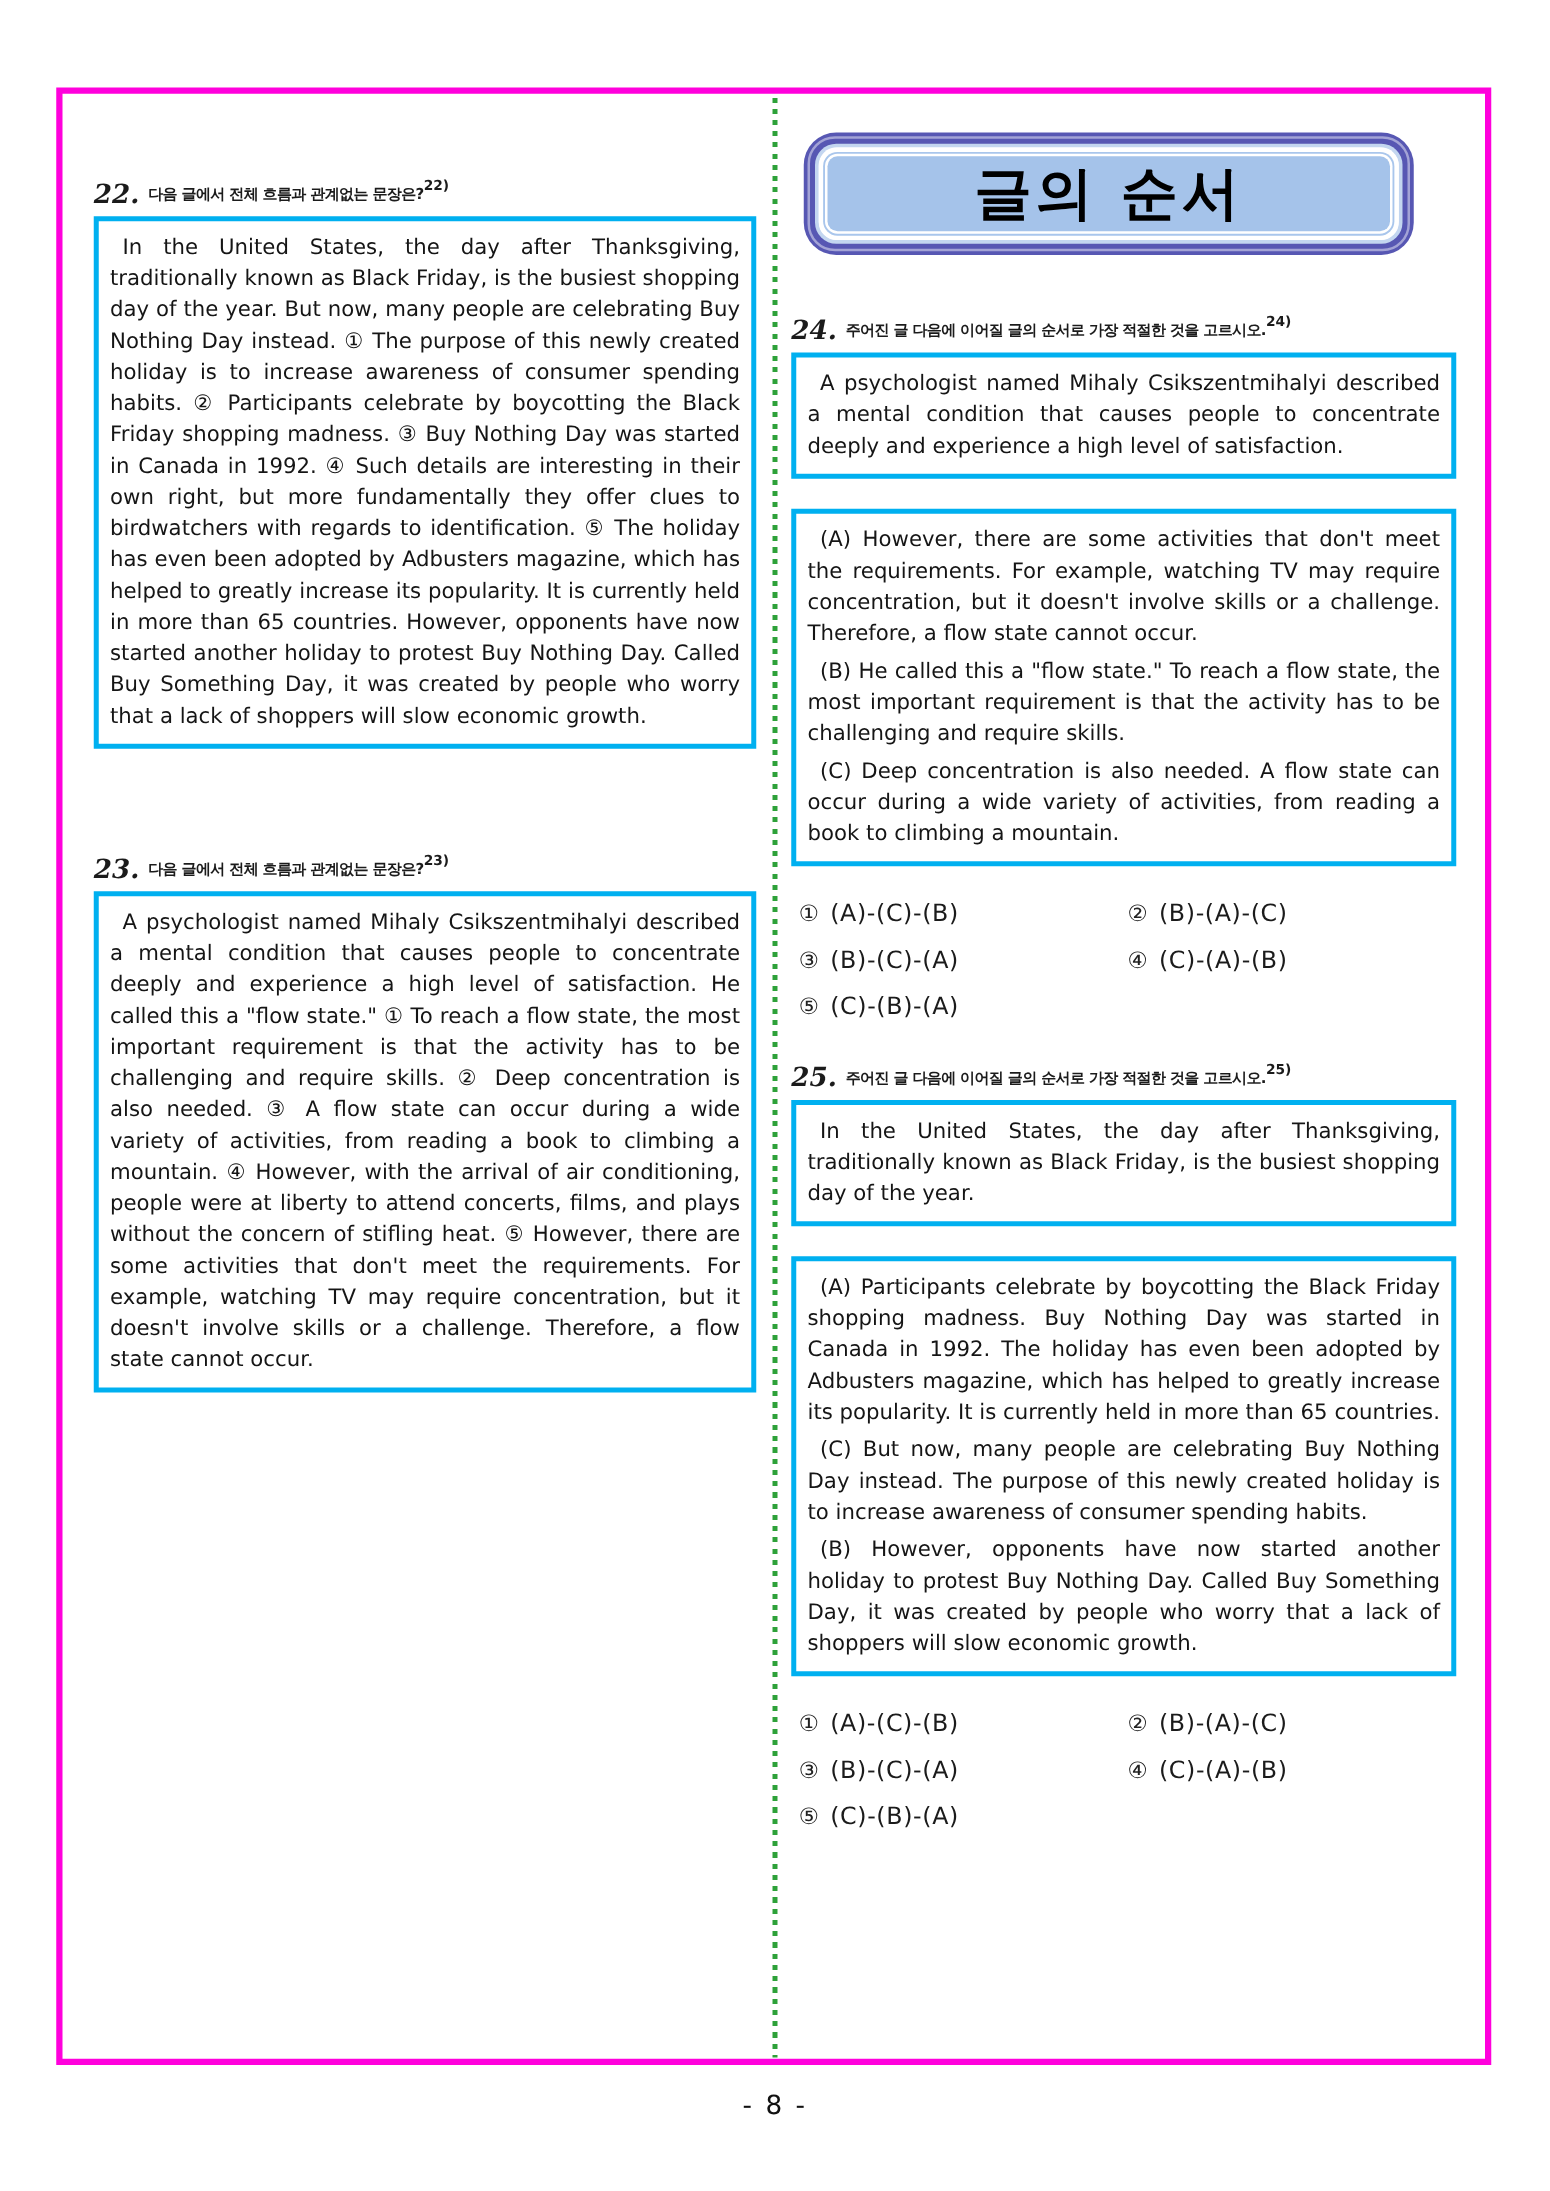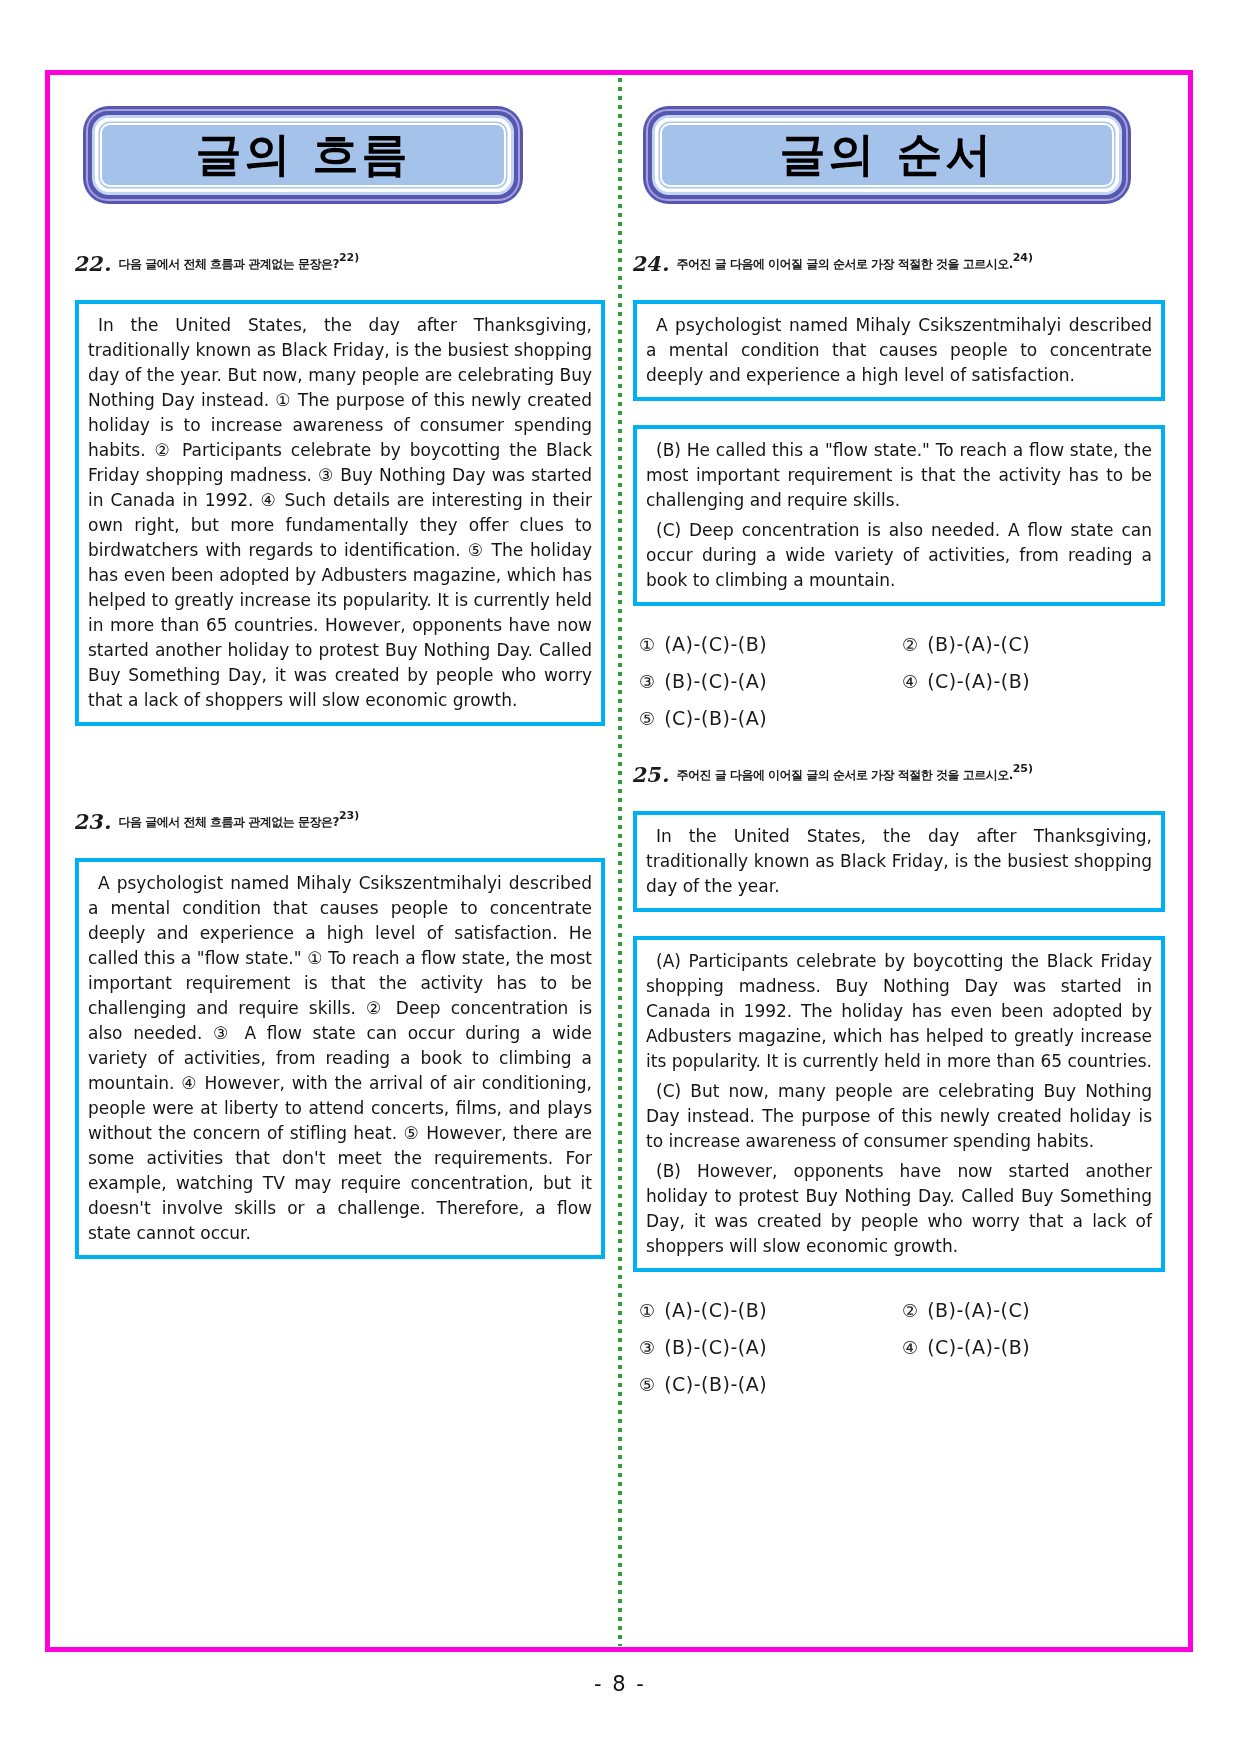--- a/index.html
+++ b/index.html
@@ -34,21 +34,21 @@
     font-size:46px;font-weight:bold;color:#000;letter-spacing:3px;
   }
 
   .q-header{display:flex;align-items:flex-start;margin-top:48px;white-space:nowrap;}
   .qnum{font-family:"DejaVu Serif",serif;font-style:italic;font-weight:bold;font-size:21px;line-height:24px;margin-right:7px;}
   .qprompt{font-weight:bold;font-size:12px;line-height:24px;letter-spacing:-0.5px;}
   .qfoot{font-size:11px;line-height:14px;position:relative;top:-1px;font-weight:bold;}
 
   .pbox{
     border:4px solid #00B0F0;background:#fff;box-sizing:border-box;
-    padding:4px 9px 6px 9px;margin-top:24px;width:100%;
+    padding:4px 9px 6px 9px;margin-top:6px;width:100%;
   }
   .para{
     margin:5px 0 3px 0;text-align:justify;text-indent:10px;
     font-size:17px;line-height:25px;color:#151515;
   }
   .gap-mid{margin-top:24px;}
   .gap-q23{margin-top:84px;}
   .gap-q25{margin-top:30px;}
 
   .options{
@@ -65,31 +65,20 @@
   }
 </style>
 </head>
 <body>
 
 <div class="frame"></div>
 <div class="divider"></div>
 
 <div class="col col-left">
 
-  <div class="banner banner-left">
-    <div class="b1">
-        <div class="b2">
-          <div class="b3">
-            <div class="b4">
-      <div class="b5">글의 흐름</div>
-    </div>
-          </div>
-        </div>
-      </div>
-  </div>
 
   <div class="q-header">
     <span class="qnum">22.</span>
     <span class="qprompt">다음 글에서 전체 흐름과 관계없는 문장은?</span>
     <sup class="qfoot">22)</sup>
   </div>
   <div class="pbox">
     <p class="para">In the United States, the day after Thanksgiving, traditionally known as Black Friday, is the busiest shopping day of the year. But now, many people are celebrating Buy Nothing Day instead. ① The purpose of this newly created holiday is to increase awareness of consumer spending habits. ② Participants celebrate by boycotting the Black Friday shopping madness. ③ Buy Nothing Day was started in Canada in 1992. ④ Such details are interesting in their own right, but more fundamentally they offer clues to birdwatchers with regards to identification. ⑤ The holiday has even been adopted by Adbusters magazine, which has helped to greatly increase its popularity. It is currently held in more than 65 countries. However, opponents have now started another holiday to protest Buy Nothing Day. Called Buy Something Day, it was created by people who worry that a lack of shoppers will slow economic growth.</p>
   </div>
 
@@ -120,20 +109,21 @@
 
   <div class="q-header">
     <span class="qnum">24.</span>
     <span class="qprompt">주어진 글 다음에 이어질 글의 순서로 가장 적절한 것을 고르시오.</span>
     <sup class="qfoot">24)</sup>
   </div>
   <div class="pbox">
     <p class="para">A psychologist named Mihaly Csikszentmihalyi described a mental condition that causes people to concentrate deeply and experience a high level of satisfaction.</p>
   </div>
   <div class="pbox gap-mid">
+    <p class="para">(A) However, there are some activities that don't meet the requirements. For example, watching TV may require concentration, but it doesn't involve skills or a challenge. Therefore, a flow state cannot occur.</p>
     <p class="para">(B) He called this a "flow state." To reach a flow state, the most important requirement is that the activity has to be challenging and require skills.</p>
     <p class="para">(C) Deep concentration is also needed. A flow state can occur during a wide variety of activities, from reading a book to climbing a mountain.</p>
   </div>
   <div class="options">
     <div class="option">
       <span class="marker">①</span>
       <span class="opt-label">(A)-(C)-(B)</span>
     </div>
     <div class="option">
       <span class="marker">②</span>

